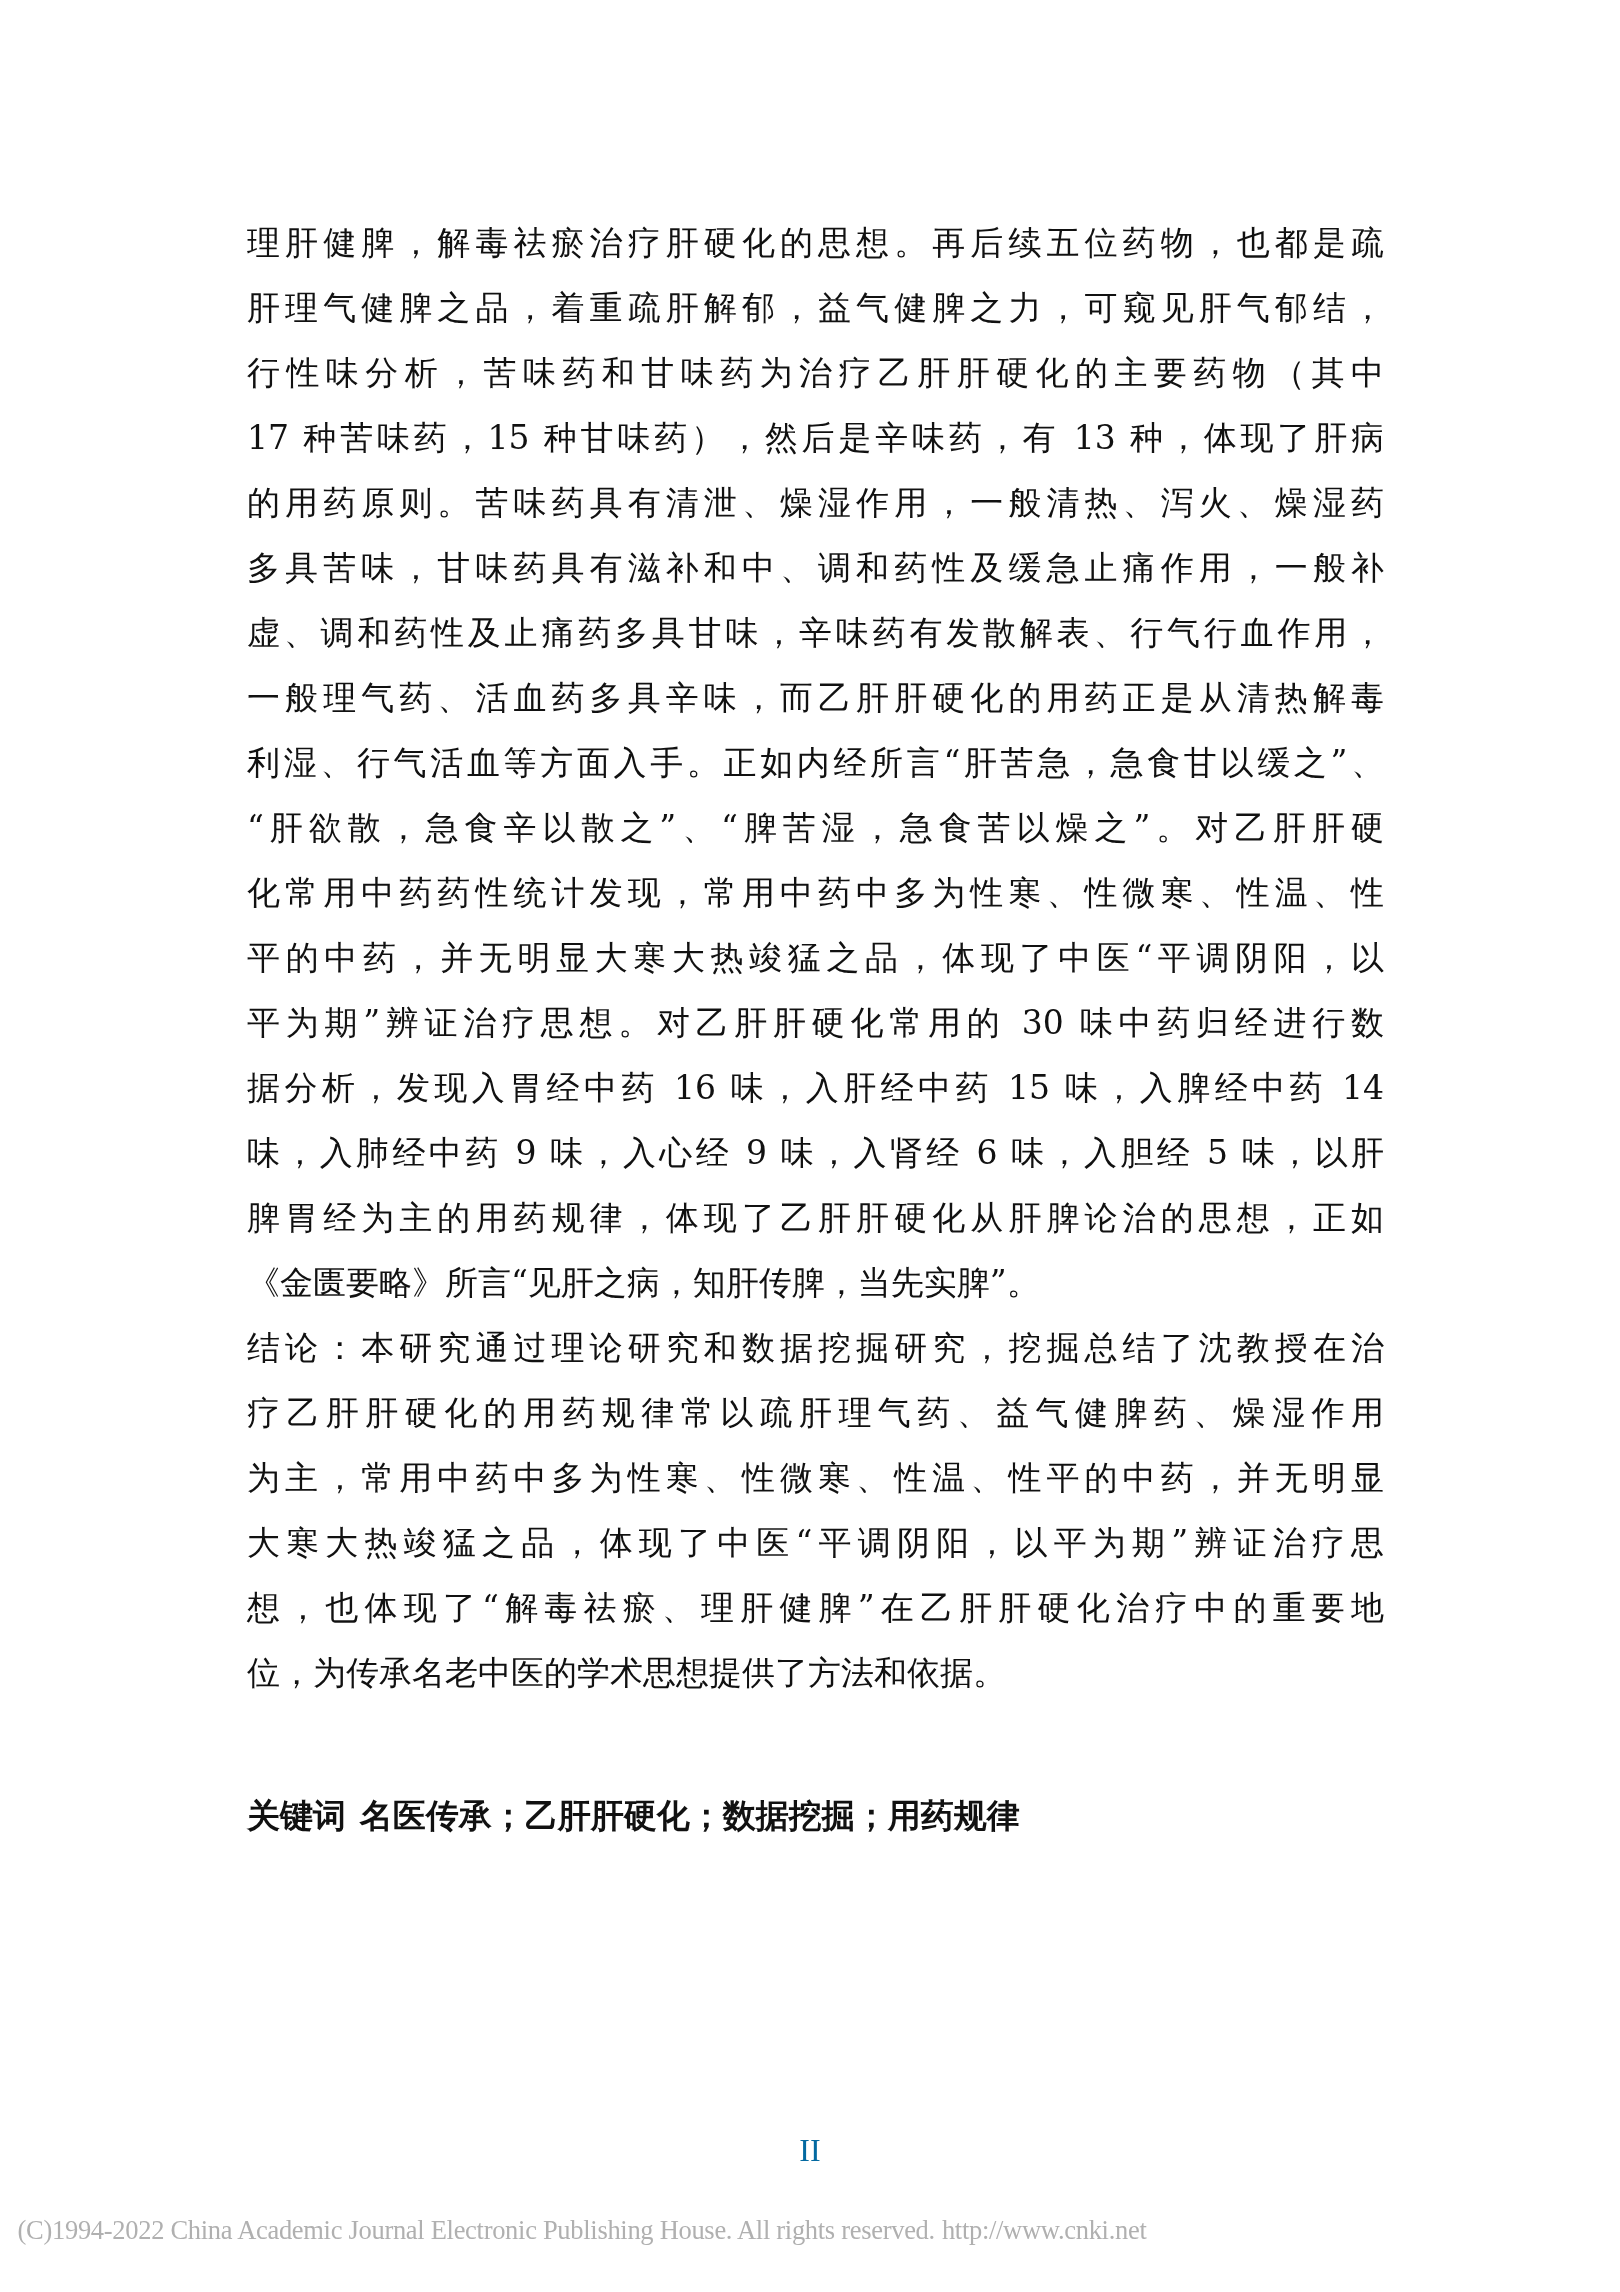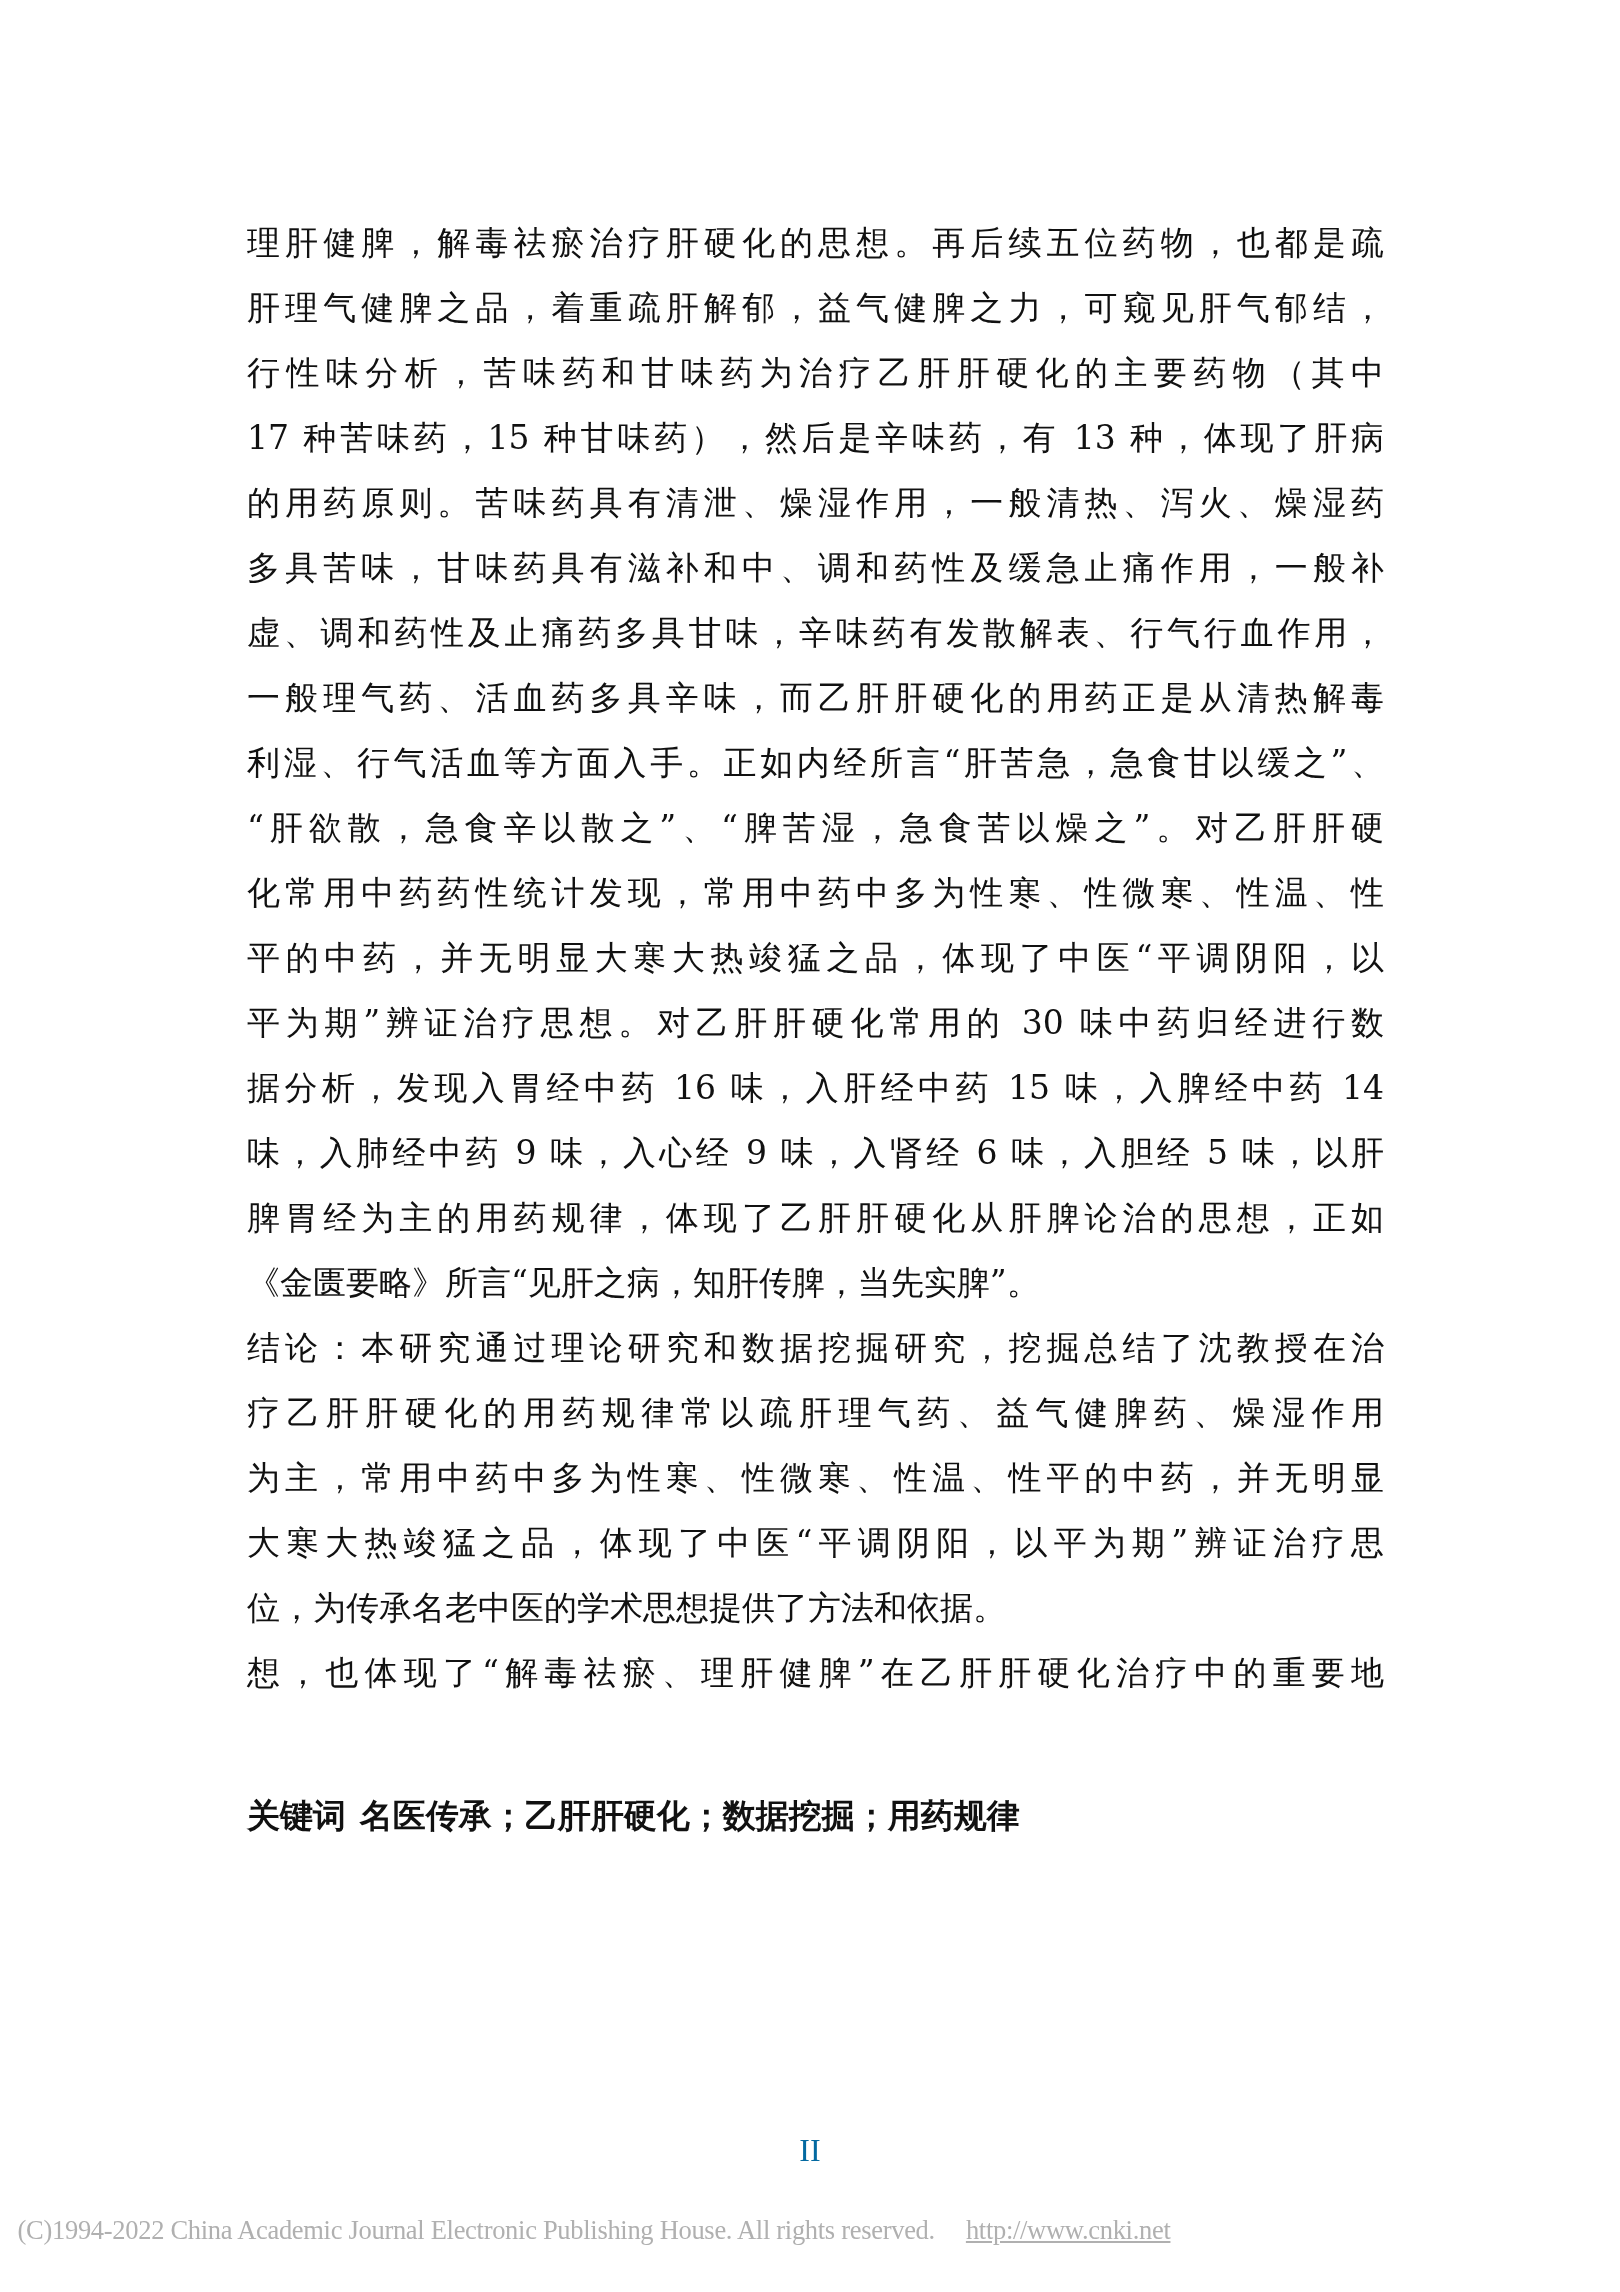--- a/index.html
+++ b/index.html
@@ -48,21 +48,21 @@
     .copyright {
       position: absolute;
       left: 17.6px;
       top: 2215px;
       font-family: "Liberation Serif", "DejaVu Serif", serif;
       font-size: 26.5px;
       color: #b0b0b0;
       white-space: nowrap;
       letter-spacing: -0.3px;
     }
-    .copyright .url { margin-left: 31px; text-decoration: underline; }
+    .copyright .url { margin-left: 7px; }
   </style>
 </head>
 <body>
 
 <div class="page">
   <div class="body-text">
     <span class="line">理肝健脾，解毒祛瘀治疗肝硬化的思想。再后续五位药物，也都是疏</span>
     <span class="line">肝理气健脾之品，着重疏肝解郁，益气健脾之力，可窥见肝气郁结，</span>
     <span class="line">行性味分析，苦味药和甘味药为治疗乙肝肝硬化的主要药物（其中</span>
     <span class="line">17 种苦味药，15 种甘味药），然后是辛味药，有 13 种，体现了肝病</span>
@@ -77,22 +77,22 @@
     <span class="line">平为期”辨证治疗思想。对乙肝肝硬化常用的 30 味中药归经进行数</span>
     <span class="line">据分析，发现入胃经中药 16 味，入肝经中药 15 味，入脾经中药 14</span>
     <span class="line">味，入肺经中药 9 味，入心经 9 味，入肾经 6 味，入胆经 5 味，以肝</span>
     <span class="line">脾胃经为主的用药规律，体现了乙肝肝硬化从肝脾论治的思想，正如</span>
     <span class="line last">《金匮要略》所言“见肝之病，知肝传脾，当先实脾”。</span>
 
     <span class="line">结论：本研究通过理论研究和数据挖掘研究，挖掘总结了沈教授在治</span>
     <span class="line">疗乙肝肝硬化的用药规律常以疏肝理气药、益气健脾药、燥湿作用</span>
     <span class="line">为主，常用中药中多为性寒、性微寒、性温、性平的中药，并无明显</span>
     <span class="line">大寒大热竣猛之品，体现了中医“平调阴阳，以平为期”辨证治疗思</span>
+    <span class="line">想，也体现了“解毒祛瘀、理肝健脾”在乙肝肝硬化治疗中的重要地</span>
     <span class="line last">位，为传承名老中医的学术思想提供了方法和依据。</span>
-    <span class="line">想，也体现了“解毒祛瘀、理肝健脾”在乙肝肝硬化治疗中的重要地</span>
   </div>
 
   <div class="keywords">
     <span class="label">关键词</span><span>名医传承；乙肝肝硬化；数据挖掘；用药规律</span>
   </div>
 
   <div class="page-number">II</div>
 
   <div class="copyright">
     <span>(C)1994-2022 China Academic Journal Electronic Publishing House. All rights reserved.</span><span class="url">http://www.cnki.net</span>

